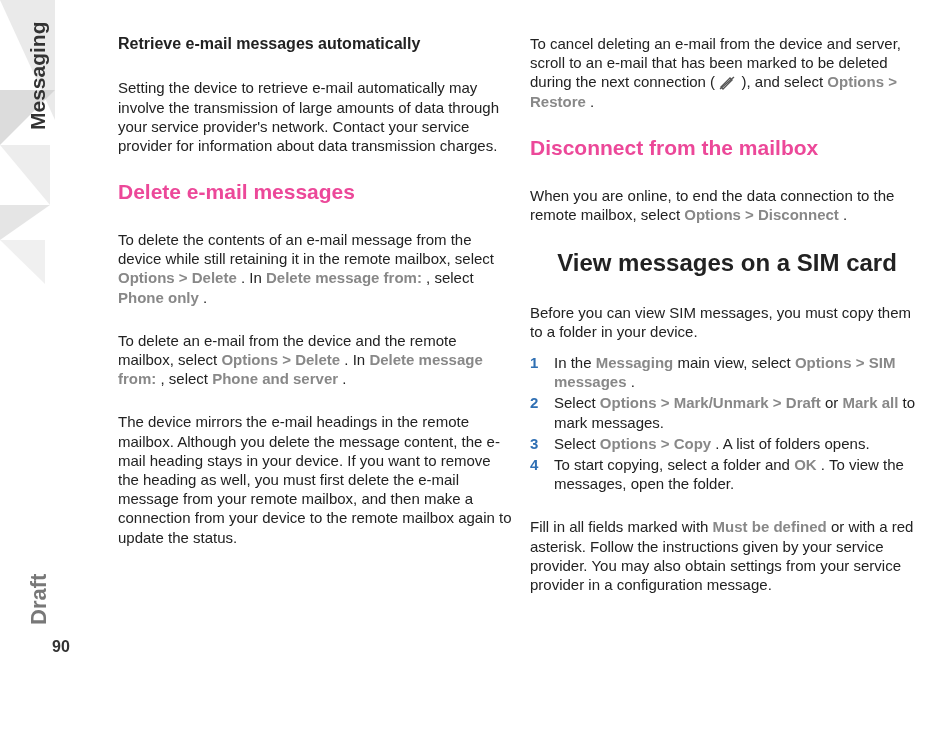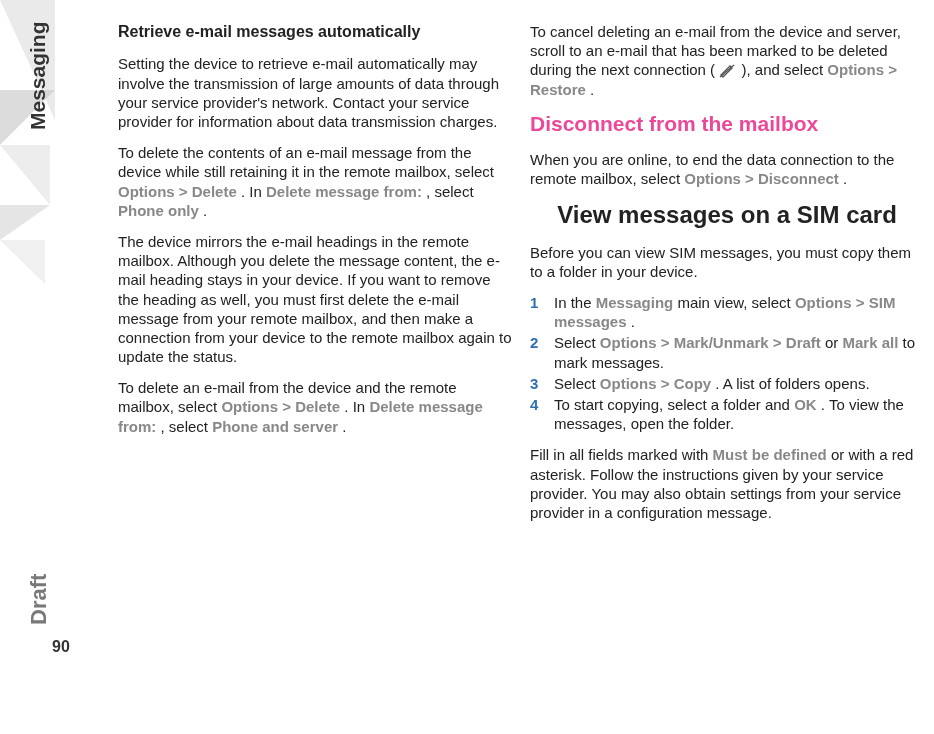--- a/index.html
+++ b/index.html
@@ -26,21 +26,21 @@
     .tri2 { top:90px; left:0; border-width:55px 55px 0 0; border-color:#c9c9c9 transparent transparent transparent; opacity:.65; }
     .tri3 { top:145px; left:0; border-width:0 50px 60px 0; border-color:transparent #e6e6e6 transparent transparent; opacity:.7; }
     .tri4 { top:205px; left:0; border-width:35px 50px 0 0; border-color:#d3d3d3 transparent transparent transparent; opacity:.6; }
     .tri5 { top:240px; left:0; border-width:0 45px 44px 0; border-color:transparent #eaeaea transparent transparent; opacity:.7; }
 
     .columns {
       position:absolute; top:10px; left:118px; right:10px;
       display:flex; gap:18px;
     }
     .col { width:394px; font-size:15px; line-height:1.28; }
-    .col p { margin:12px 0 12px; }
+    .col p { margin:24px 0 12px; }
     .bold { font-weight:bold; color:#888; }
     .h4 { font-size:16px; font-weight:bold; color:#222; margin-top:4px; }
     .h2 { font-size:21px; font-weight:bold; color:#ec4899; margin-top:12px; margin-bottom:4px; }
     .h1 { font-size:24px; font-weight:bold; color:#222; margin-top:20px; margin-bottom:6px;text-align:center; }
     .ol { margin:4px 0 10px; }
     .li { display:flex; margin:2px 0; }
     .li-num { width:24px; flex:0 0 24px; font-weight:bold; color:#2f6fb3; }
     .li-body { flex:1; }
     svg.pencil { vertical-align:-3px; }
     .gt { color:#888; font-weight:bold; }
@@ -57,43 +57,44 @@
 <div class="side-label side-messaging">Messaging</div>
 <div class="side-label side-draft">Draft</div>
 <div class="page-num">90</div>
 
 <div class="columns">
 
   <div class="col">
     <p class="h4">Retrieve e-mail messages automatically</p>
     <p>Setting the device to retrieve e-mail automatically may involve the transmission of large amounts of data through your service provider's network. Contact your service provider for information about data transmission charges.</p>
 
+    <p class="h2">Delete e-mail messages</p>
     <p>
       <span>To delete the contents of an e-mail message from the device while still retaining it in the remote mailbox, select </span>
       <span class="bold">Options</span>
       <span class="gt"> &gt; </span>
       <span class="bold">Delete</span>
       <span>. In </span>
       <span class="bold">Delete message from:</span>
       <span>, select </span>
       <span class="bold">Phone only</span>
       <span>.</span>
     </p>
-    <p>The device mirrors the e-mail headings in the remote mailbox. Although you delete the message content, the e-mail heading stays in your device. If you want to remove the heading as well, you must first delete the e-mail message from your remote mailbox, and then make a connection from your device to the remote mailbox again to update the status.</p>
     <p>
       <span>To delete an e-mail from the device and the remote mailbox, select </span>
       <span class="bold">Options</span>
       <span class="gt"> &gt; </span>
       <span class="bold">Delete</span>
       <span>. In </span>
       <span class="bold">Delete message from:</span>
       <span>, select </span>
       <span class="bold">Phone and server</span>
       <span>.</span>
     </p>
+    <p>The device mirrors the e-mail headings in the remote mailbox. Although you delete the message content, the e-mail heading stays in your device. If you want to remove the heading as well, you must first delete the e-mail message from your remote mailbox, and then make a connection from your device to the remote mailbox again to update the status.</p>
   </div>
 
   <div class="col">
     <p>
       <span>To cancel deleting an e-mail from the device and server, scroll to an e-mail that has been marked to be deleted during the next connection (</span>
       <svg class="pencil" width="18" height="14" viewBox="0 0 18 14">
         <path d="M2 11 L11 2 L13 4 L4 13 Z" fill="none" stroke="#555" stroke-width="1.4"></path>
         <line x1="1" y1="13" x2="15" y2="1" stroke="#555" stroke-width="1.4"></line>
       </svg>
       <span>), and select </span>

